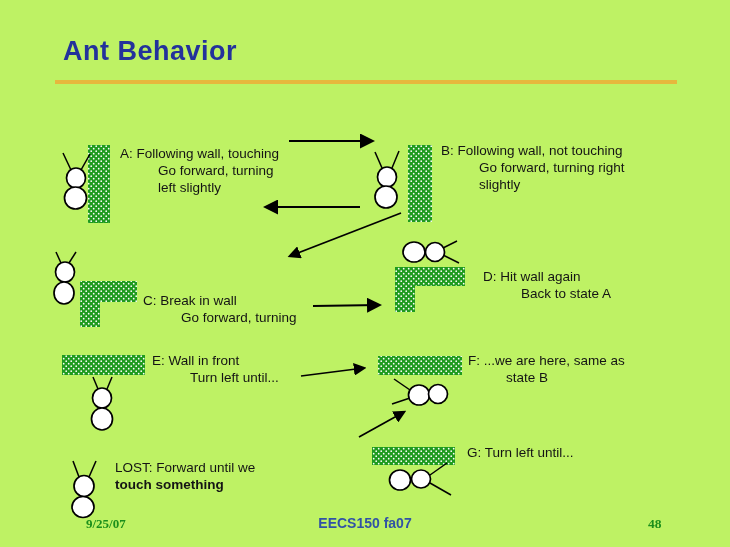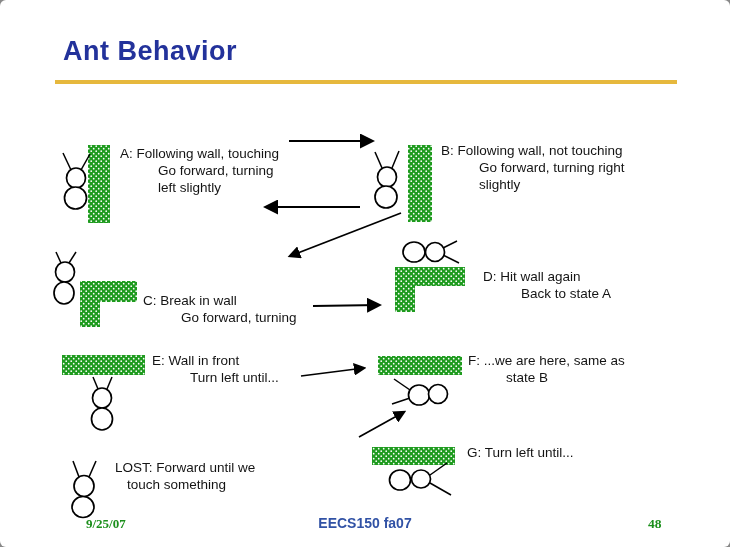--- a/index.html
+++ b/index.html
@@ -5,40 +5,39 @@
   :root{
     --title-blue:#23329B;
     --accent-gold:#E6B83D;
     --wall-green:#1E9B1E;
     --footer-green:#1B8F1B;
     --footer-blue:#3152A5;
     --text-black:#141414;
   }
   html,body{margin:0;padding:0;background:#888;}
   .slide{
-    position:relative;width:730px;height:547px;background:#ffffff;overflow:hidden;
+    position:relative;width:730px;height:547px;background:#bef264;overflow:hidden;
     font-family:"Liberation Sans","DejaVu Sans",sans-serif;
-    border-radius:6px;
   }
   .title{
     position:absolute;left:63px;top:36px;
     font-size:27px;font-weight:bold;letter-spacing:.5px;
     color:var(--title-blue);
   }
   .title-rule{
     position:absolute;left:55px;top:80px;width:622px;height:4px;
     background:var(--accent-gold);
   }
   .diagram{position:absolute;left:0;top:0;width:730px;height:547px;}
   .label{
     position:absolute;font-size:13.5px;line-height:17px;white-space:nowrap;
     color:var(--text-black);
   }
   .label .sub{margin-left:38px;}
-  .label.lost .sub{margin-left:12px;}
+  .label.lost .sub{margin-left:0;font-weight:bold;}
   .footer-date{
     position:absolute;left:44px;top:516px;
     font-family:"Liberation Serif","DejaVu Serif",serif;
     font-size:13px;font-weight:bold;color:var(--footer-green);margin-left:42px;
   }
   .footer-course{
     position:absolute;left:0;top:515px;width:730px;text-align:center;
     font-size:14px;font-weight:bold;color:var(--footer-blue);
   }
   .page-number{

